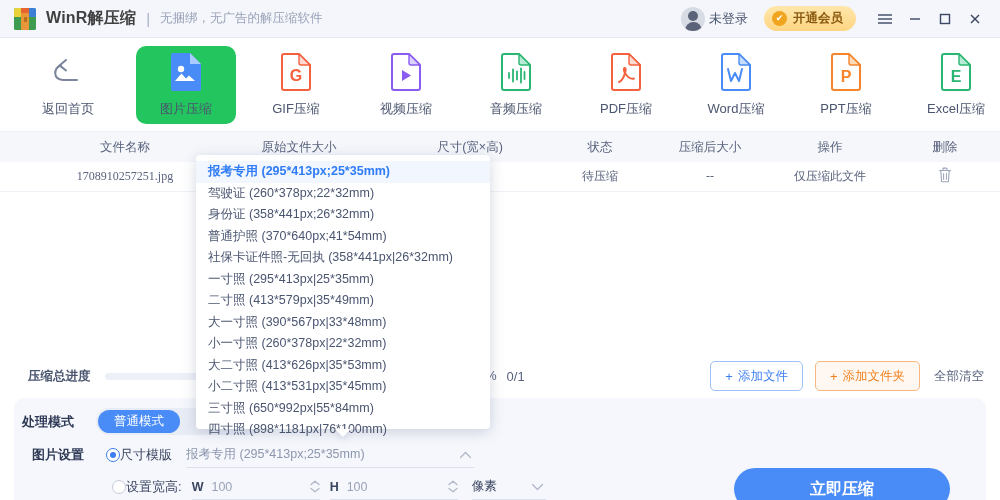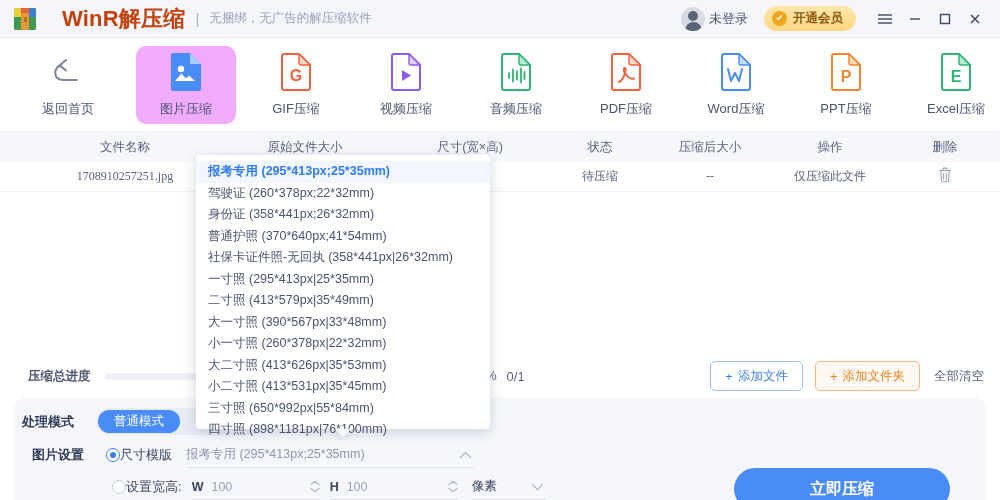--- a/index.html
+++ b/index.html
@@ -31,21 +31,21 @@
   .logo-mark i { position: absolute; display: block; }
   .lm1 { left:0; top:0; width:7px; height:9px; background:#e8d23a; }
   .lm2 { left:7px; top:0; width:8px; height:9px; background:#e8642f; }
   .lm3 { left:15px; top:0; width:7px; height:9px; background:#3d7fd6; }
   .lm4 { left:0; top:9px; width:7px; height:13px; background:#3f9b4f; }
   .lm5 { left:15px; top:9px; width:7px; height:13px; background:#3f9b4f; }
   .lm6 { left:7px; top:5px; width:8px; height:17px; background:#e8963a; border-radius:1px; }
   .lm7 { left:9.5px; top:9px; width:3px; height:5px; background:#b8701f; }
 
   .app-title {
-    margin-left: 26px; font-size: 22px; font-weight: bold; color: #c2410c;
+    margin-left: 10px; font-size: 16px; font-weight: bold; color: #404040;
     letter-spacing: .2px;
   }
   .title-divider {
     margin: 0 10px; color: #a9b2c6; font-size: 15px; font-weight: 300;
   }
   .app-slogan { font-size: 12.5px; color: #9aa3b8; }
 
   .tb-right { margin-left: auto; display: flex; align-items: center; padding-right: 10px; }
   .avatar {
     width: 24px; height: 24px; border-radius: 50%; background: #d7dbe4;
@@ -85,42 +85,42 @@
   .toolbar {
     position: absolute; left: 0; top: 38px; width: 1000px; height: 94px;
     background: #ffffff; display: flex; align-items: center;
     border-bottom: 1px solid #eceff5;
   }
   .tool {
     width: 100px; height: 78px; margin-left: 0;
     display: flex; flex-direction: column; align-items: center; justify-content: center;
     cursor: pointer; border-radius: 10px; flex: 0 0 auto;
   }
-  .tool.active { background: #f0abfc; }
+  .tool.active { background: #22c55e; }
   .tool .tlabel { font-size: 13px; color: #4c5670; margin-top: 8px; }
   .tool .ticon { width: 38px; height: 40px; display:flex; align-items:center; justify-content:center; }
 
   
   .thead {
     position: absolute; left: 0; top: 132px; width: 1000px; height: 30px;
     background: #f5f7fb; font-size: 12.5px; color: #5a6party;
   }
   .thead { color: #59637d; }
   .thead .cell, .trow .cell {
     position: absolute; top: 0; height: 100%;
     display: flex; align-items: center; justify-content: center;
     font-size: 12.5px;
   }
   .trow {
     position: absolute; left: 0; top: 162px; width: 1000px; height: 30px;
     color: #59637d; border-bottom: 1px solid #eef1f6;
   }
   .trow .cell { font-size: 12px; font-family: Liberation Serif, serif; }
   .c-name  { left: 30px;  width: 190px; }
-  .c-size  { left: 220px; width: 170px; }
+  .c-size  { left: 214px; width: 170px; }
   .c-dim   { left: 400px; width: 140px; }
   .c-stat  { left: 545px; width: 110px; }
   .c-after { left: 655px; width: 110px; }
   .c-op    { left: 765px; width: 130px; }
   .c-del   { left: 900px; width: 90px; }
 
   .trash { cursor: pointer; color: #9aa3b8; }
 
   .filelist-area {
     position: absolute; left: 0; top: 192px; width: 1000px; height: 162px;

